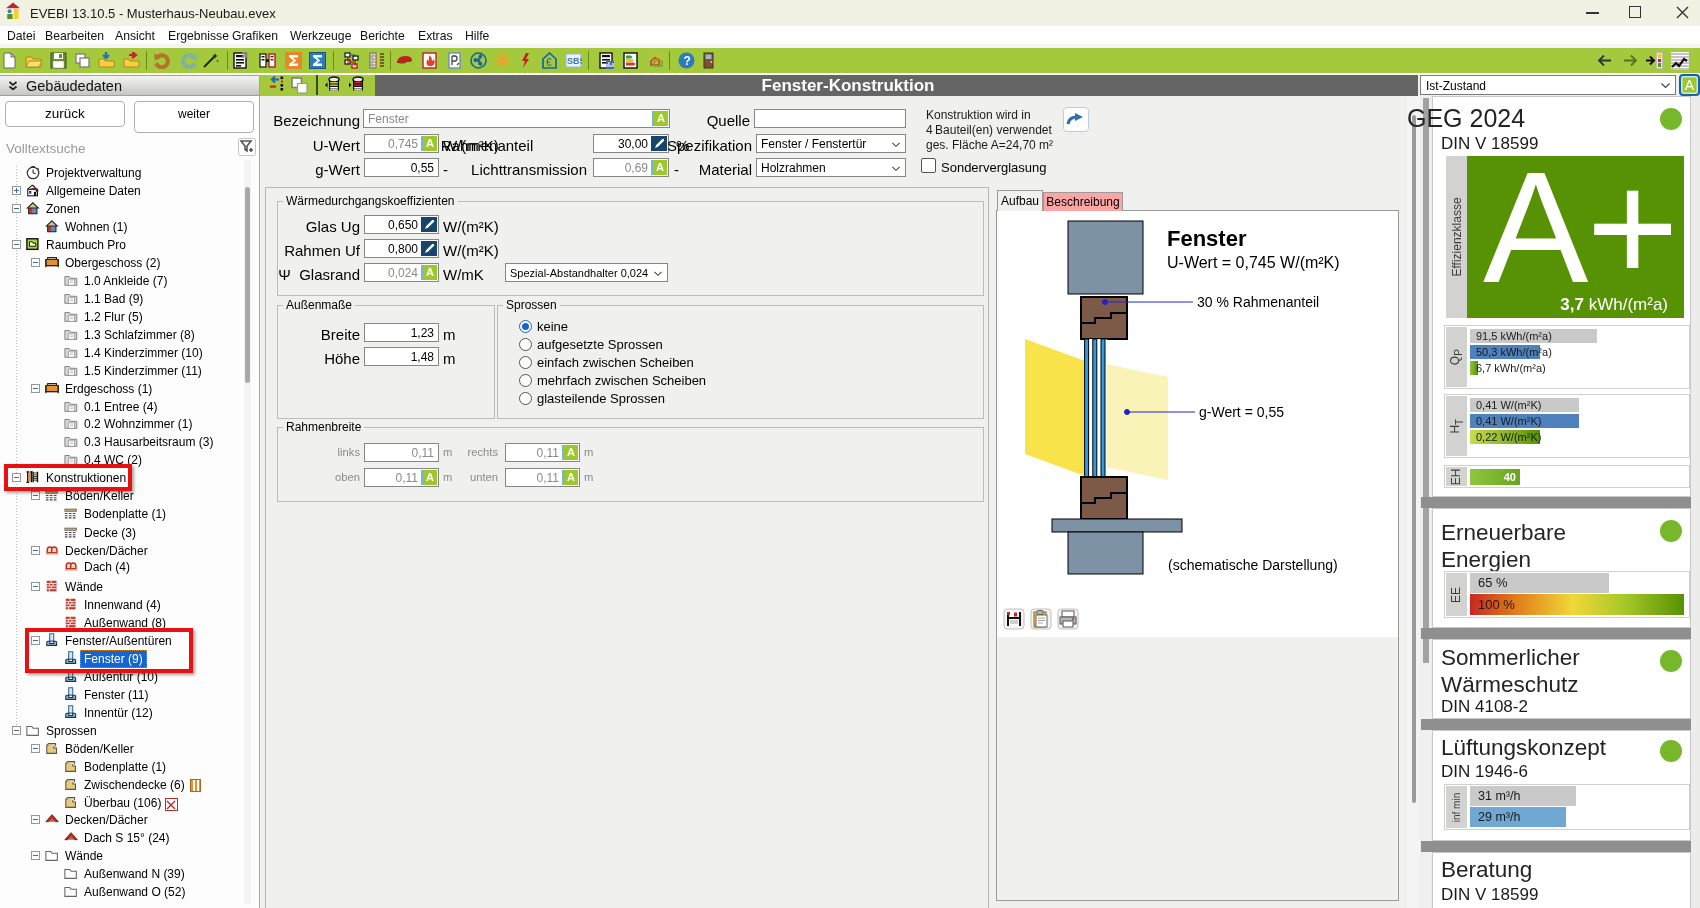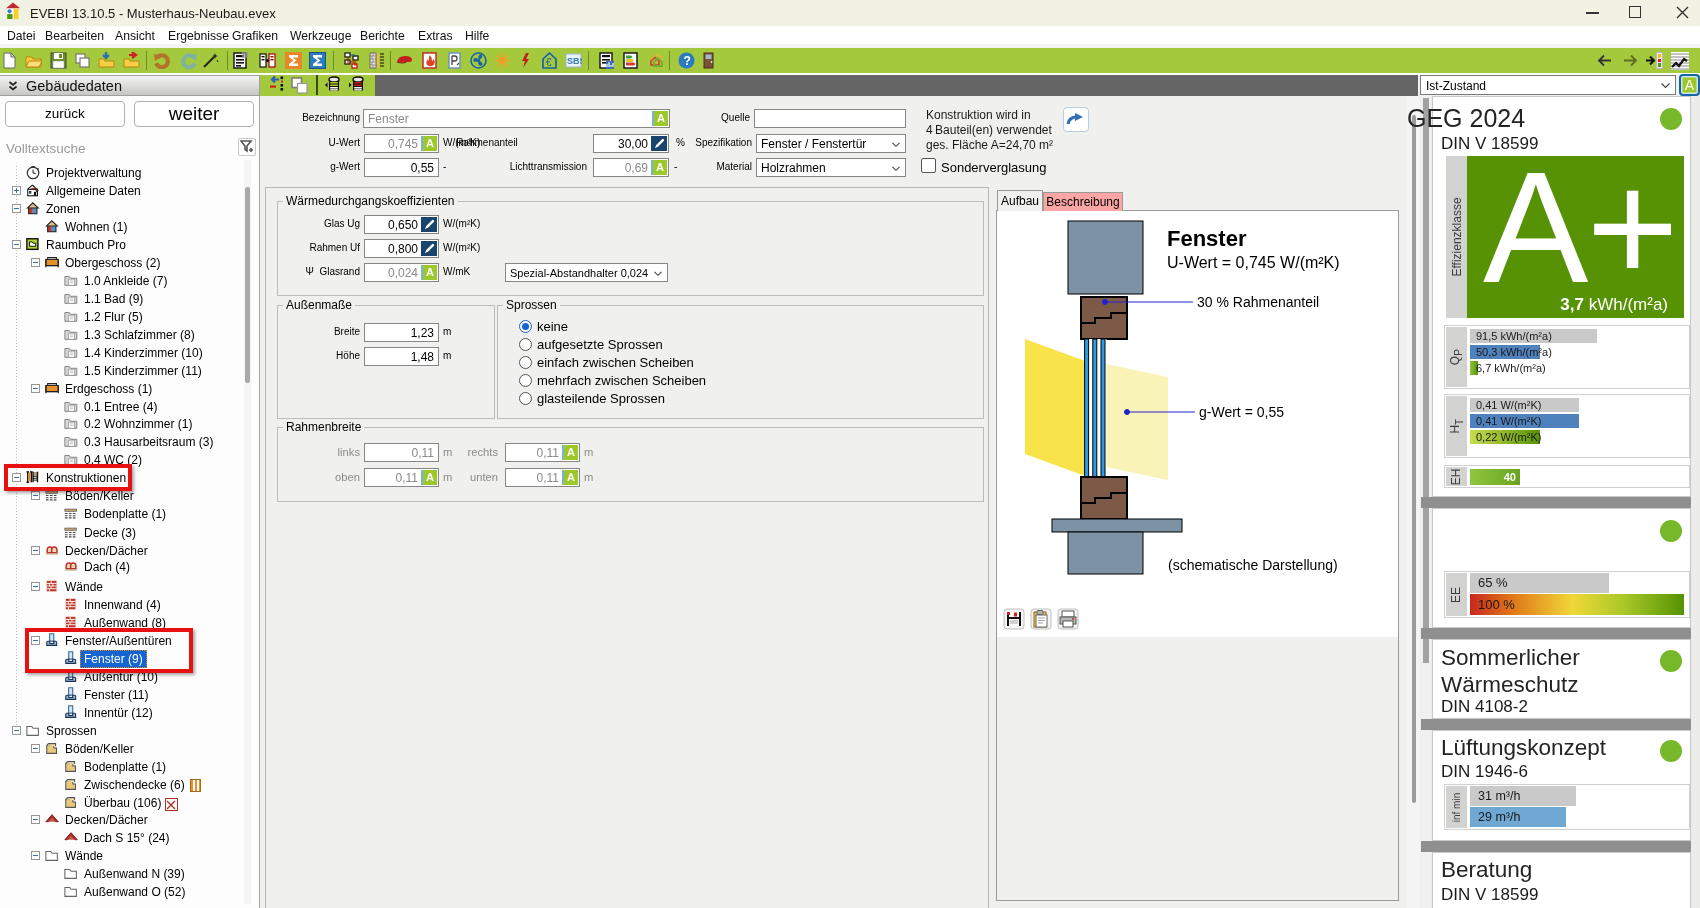--- a/index.html
+++ b/index.html
@@ -1,17 +1,17 @@
 <!DOCTYPE html>
 <html><head><meta charset="utf-8"><style>
 *{margin:0;padding:0;box-sizing:border-box}
 html,body{width:1700px;height:908px;overflow:hidden;font-family:"Liberation Sans",sans-serif;background:#f0f0ee}
 .abs{position:absolute}
 #page{position:relative;width:1700px;height:908px}
-.lbl{font-size:10px;color:#000;white-space:nowrap}
+.lbl{font-size:15px;color:#000;white-space:nowrap}
 .glbl{font-size:11.2px;color:#8a8a8a;white-space:nowrap}
 .inp{position:absolute;background:#fff;border:1px solid #868686;font-size:12px;color:#000;white-space:nowrap}
 .badgeA{position:absolute;right:1px;top:1px;width:16px;height:15px;background:#9cc929;border-left:2px solid #7ab1e0;color:#fff;font-weight:bold;font-size:11px;text-align:center;line-height:15px}
 .badgeP{position:absolute;right:1px;top:1px;width:16px;height:15px;background:#17456e}
 .badgeP svg{display:block;margin:2px auto 0}
 .sel{position:absolute;background:#fff;border:1px solid #868686;font-size:12px;color:#000}
 .sel .t{position:absolute;left:4px;top:2px;white-space:nowrap}
 .sel .c{position:absolute;right:5px;top:6px;width:8px;height:8px}
 .grp{position:absolute;border:1px solid #bcbcba}
 .grpt{position:absolute;font-size:12px;color:#000;background:#f0f0ee;padding:0 3px;white-space:nowrap}
@@ -257,33 +257,34 @@
 <div class="abs" style="left:349px;top:76px"><svg width="17" height="17" viewBox="0 0 17 17">
         <path d="M4,2.5 h10 v12 h-10 z" fill="#111"></path>
         <ellipse cx="9" cy="3.5" rx="5" ry="2.5" fill="#e8e8e8" stroke="#111" stroke-width="1.4"></ellipse>
         <rect x="5.2" y="6" width="7.6" height="1.5" fill="#cc1f1f"></rect>
         <rect x="5.2" y="8.5" width="7.6" height="1.5" fill="#cc1f1f"></rect>
         <rect x="5.2" y="11" width="7.6" height="1.5" fill="#fff"></rect>
         <rect x="5.2" y="13.2" width="7.6" height="1.2" fill="#fff"></rect>
         <path d="M2.5,6.5 v5 l-2.5,-2.5 z" fill="#111" transform="scale(-1,1) translate(-2.5,0)"></path>
       </svg></div>
 <div class="abs" style="left:375px;top:75px;width:1043px;height:21px;background:#656565"></div>
+<div class="abs" style="left:270px;top:75px;width:1156px;height:21px;text-align:center;font-size:17px;font-weight:bold;color:#fff;line-height:21px;pointer-events:none">Fenster-Konstruktion</div>
 
 <div class="abs" style="left:1418px;top:75px;width:282px;height:21px;background:#f0f0ee"></div>
 <div class="abs" style="left:1420px;top:75px;width:256px;height:20px;background:#fff;border:1px solid #7a7a7a">
  <div class="abs" style="left:5px;top:3px;font-size:12px">Ist-Zustand</div>
  <svg class="abs" style="right:5px;top:7px" width="9" height="6" viewBox="0 0 9 6">
         <path d="M0.5,0.5 L4.5,4.5 8.5,0.5" stroke="#444" stroke-width="1.2" fill="none"></path>
       </svg>
 </div>
 <div class="abs" style="left:1679px;top:74px;width:21px;height:22px;background:#9cc929;border:2px solid #1464a8;border-radius:4px;box-shadow:inset 0 0 0 1.5px #cfe4f5;color:#fff;font-size:14px;text-align:center;line-height:18px">A</div>
 
 <div class="abs" style="left:0;top:96px;width:260px;height:812px;background:#fdfdfd;border-right:1px solid #a8a8a6"></div>
 <div class="abs" style="left:5px;top:101px;width:120px;height:26px;background:#fff;border:1px solid #b0b0b0;border-radius:4px;text-align:center;font-size:13.5px;line-height:24px">zurück</div>
-<div class="abs" style="left:134px;top:101px;width:120px;height:26px;background:#fff;border:1px solid #b0b0b0;border-radius:4px;text-align:center;font-size:19px;line-height:24px">weiter</div>
+<div class="abs" style="left:134px;top:101px;width:120px;height:32px;background:#fff;border:1px solid #b0b0b0;border-radius:4px;text-align:center;font-size:12px;line-height:24px">weiter</div>
 <div class="abs" style="left:6px;top:141px;font-size:13.5px;color:#9a9a9a">Volltextsuche</div>
 <div class="abs" style="left:238px;top:138px;width:18px;height:18px;border:1px solid #c8c8c8;border-radius:2px">
 <svg width="14" height="14" viewBox="0 0 14 14" style="margin:1px">
         <path d="M1,1 h10 l-4,5 v5 l-2,-1.5 v-3.5 z" fill="none" stroke="#555" stroke-width="1.6"></path>
         <path d="M9,10 h4 M11,8 v4" stroke="#555" stroke-width="1.6"></path>
       </svg></div>
 <div class="abs" style="left:244px;top:160px;width:7px;height:744px;background:#f4f4f4"></div>
 <div class="abs" style="left:245px;top:187px;width:5px;height:196px;background:#a9a9a9;border-radius:3px"></div>
 <div class="abs" style="left:16px;top:166px;width:1px;height:566px;background-image:repeating-linear-gradient(#bbb 0 1px,transparent 1px 3px)"></div>
 <div class="ticon" style="left:26px;top:165px"><svg width="15" height="15" viewBox="0 0 17 17">
@@ -812,20 +813,21 @@
 <div class="abs bar" style="left:1470px;top:414px;width:109px;height:14px;background:#4f81bd;padding-left:6px;line-height:14px">0,41 W/(m²K)</div>
 <div class="abs bar" style="left:1470px;top:430px;width:70px;height:14px;background:linear-gradient(90deg,#c8dc50,#569203);line-height:14px"></div>
 <div class="abs bar" style="left:1476px;top:430px;line-height:14px">0,22 W/(m²K)</div>
 <div class="abs" style="left:1444px;top:465px;width:246px;height:23px;background:#fff;border:1px solid #d0d0d0"></div>
 <div class="vlabel" style="left:1446px;top:467px;width:21px;height:19px">
       <span>EH</span>
     </div>
 <div class="abs bar" style="left:1470px;top:469px;width:50px;height:16px;background:linear-gradient(90deg,#8ec63f,#6aa41e);color:#fff;font-weight:bold;text-align:right;padding-right:4px;line-height:16px">40</div>
 <div class="sep" style="top:497px;height:11px"></div>
 <div class="abs" style="left:1432px;top:508px;width:259px;height:120px;background:#fff;border:1px solid #c8c8c8"></div>
+<div class="sbtitle abs" style="left:1441px;top:519px">Erneuerbare<br>Energien</div>
 <div class="dot" style="left:1660px;top:520px"></div>
 <div class="abs" style="left:1444px;top:571px;width:246px;height:47px;background:#fff;border:1px solid #d0d0d0"></div>
 <div class="vlabel" style="left:1446px;top:573px;width:21px;height:43px">
       <span>EE</span>
     </div>
 <div class="abs bar" style="left:1470px;top:573px;width:139px;height:20px;background:#c9c9c9;padding-left:8px;line-height:20px;font-size:13px">65 %</div>
 <div class="abs bar" style="left:1470px;top:594px;width:214px;height:21px;background:linear-gradient(90deg,#c82820,#e07818 20%,#f0d838 48%,#a8c828 72%,#569203);padding-left:8px;line-height:21px;font-size:13px">100 %</div>
 <div class="sep" style="top:628px;height:11px"></div>
 <div class="abs" style="left:1432px;top:639px;width:259px;height:80px;background:#fff;border:1px solid #c8c8c8"></div>
 <div class="sbtitle abs" style="left:1441px;top:644px">Sommerlicher<br>Wärmeschutz</div>

